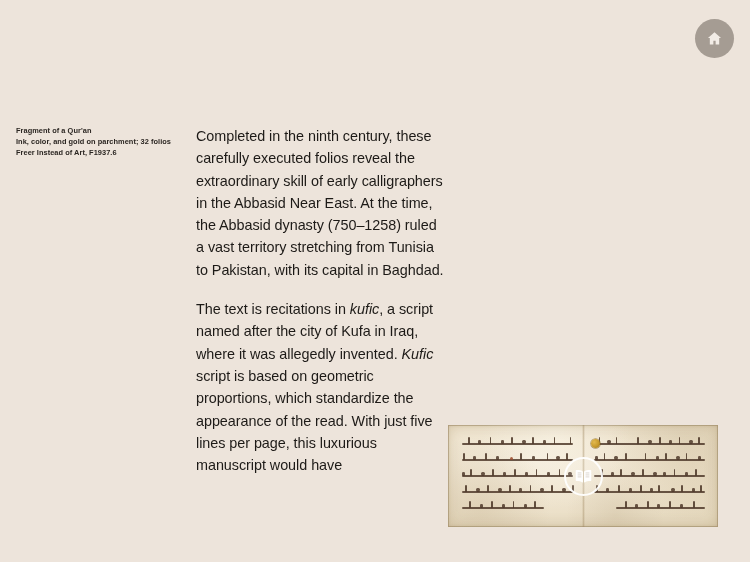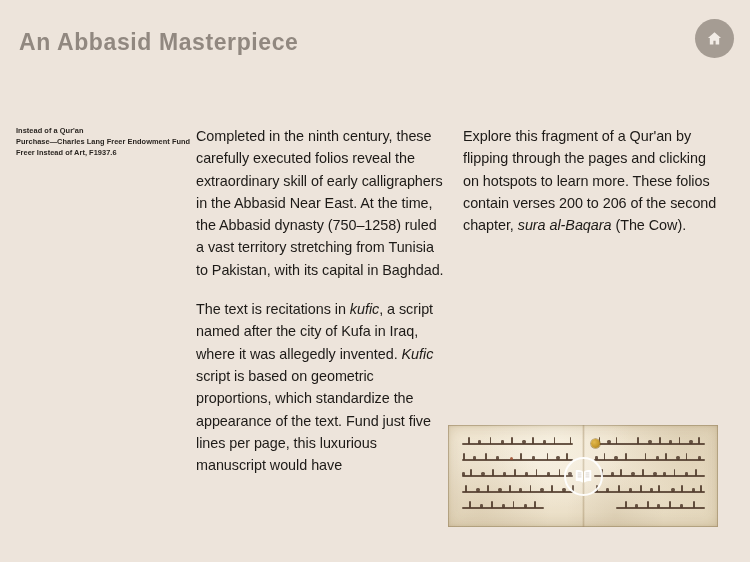--- a/index.html
+++ b/index.html
@@ -212,44 +212,42 @@
     align-items: center;
     justify-content: center;
     cursor: pointer;
   }
   .hotspot svg { display: block; }
 </style>
 </head>
 <body>
 
 <div class="header">
-  <div class="page-title">An Abbasid Masterpiece</div>
 
   <div class="home-button" title="Home">
     <span>
       <svg width="17" height="17" viewBox="0 0 24 24" aria-hidden="true">
         <path d="M12 3.2 2.8 11.2h2.6v9.4h5.0v-5.6h3.2v5.6h5.0v-9.4h2.6z" fill="#f2ece6"></path>
       </svg>
     </span>
   </div>
 </div>
 
 <div class="caption-col">
-  <div class="caption-line">Instead of a Qur'an</div>
-  <div class="caption-line">Purchase—Charles Lang Freer Endowment Fund</div>
+  <div class="caption-line">Fragment of a Qur'an</div>
+  <div class="caption-line">Ink, color, and gold on parchment; 32 folios</div>
   <div class="caption-line">Freer Instead of Art, F1937.6</div>
 </div>
 
 <div class="col col-left">
   <p>Completed in the ninth century, these carefully executed folios reveal the extraordinary skill of early calligraphers in the Abbasid Near East. At the time, the Abbasid dynasty (750–1258) ruled a vast territory stretching from Tunisia to Pakistan, with its capital in Baghdad.</p>
-  <p><span>The text is recitations in </span><em>kufic</em><span>, a script named after the city of Kufa in Iraq, where it was allegedly invented. </span><em>Kufic</em><span> script is based on geometric proportions, which standardize the appearance of the text. Fund just five lines per page, this luxurious manuscript would have</span></p>
+  <p><span>The text is recitations in </span><em>kufic</em><span>, a script named after the city of Kufa in Iraq, where it was allegedly invented. </span><em>Kufic</em><span> script is based on geometric proportions, which standardize the appearance of the read. With just five lines per page, this luxurious manuscript would have</span></p>
 </div>
 
 <div class="col col-right">
-  <p><span>Explore this fragment of a Qur'an by flipping through the pages and clicking on hotspots to learn more. These folios contain verses 200 to 206 of the second chapter, </span><em>sura al-Baqara</em><span> (The Cow).</span></p>
 </div>
 
 <div class="manuscript">
   <div class="mottle"></div>
 
   <div class="script-page right-page">
     <div class="script-line" style="top:0px;">
       <span class="base"></span>
       <span class="asc" style="left:8%;"></span>
         <span class="asc" style="left:22%;"></span>

